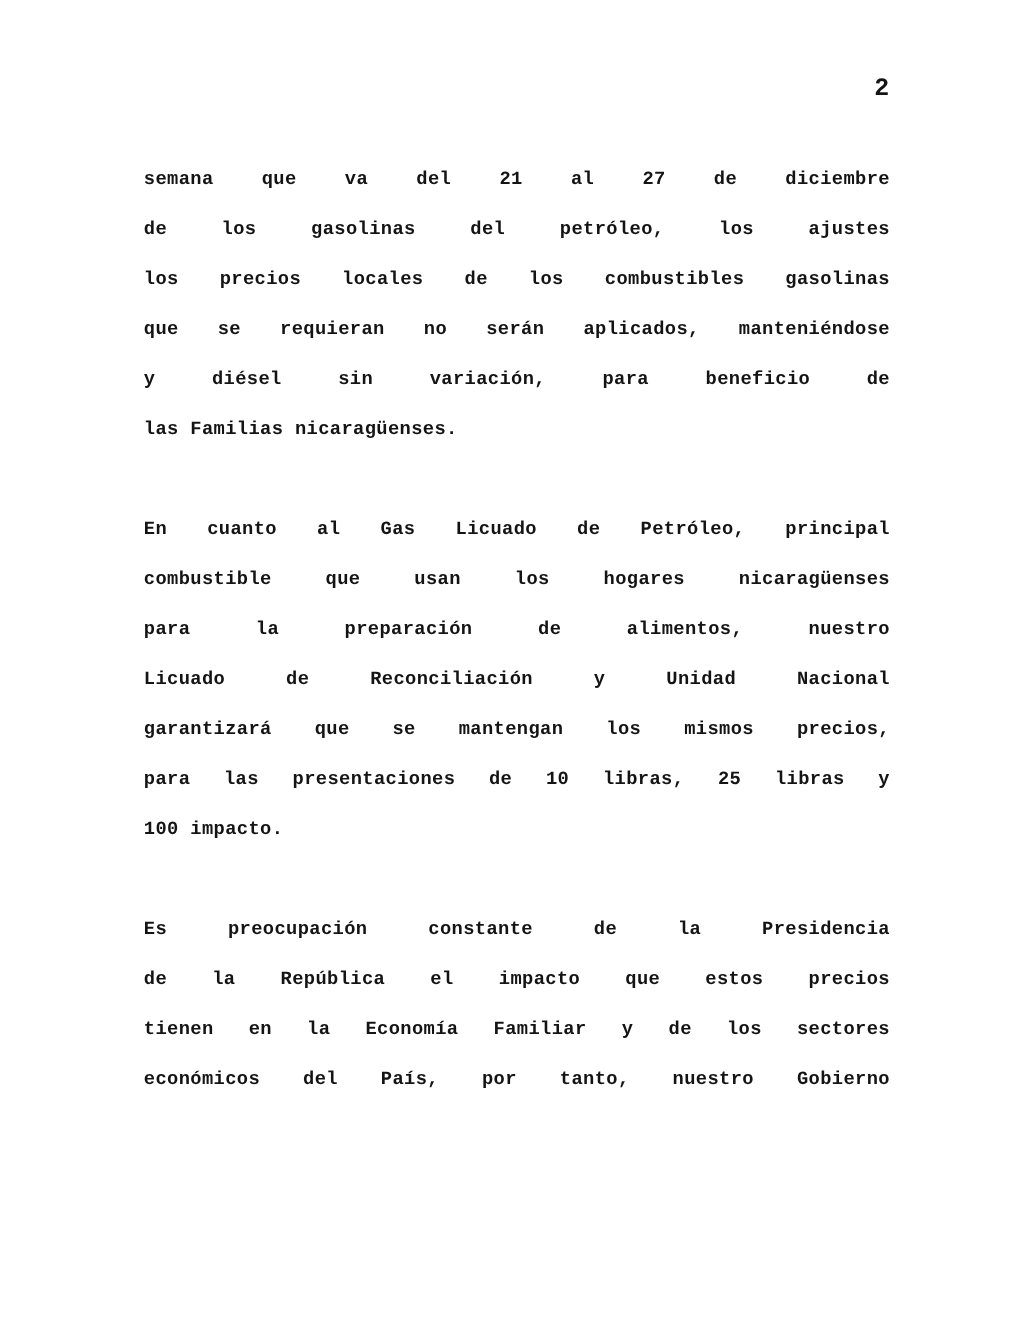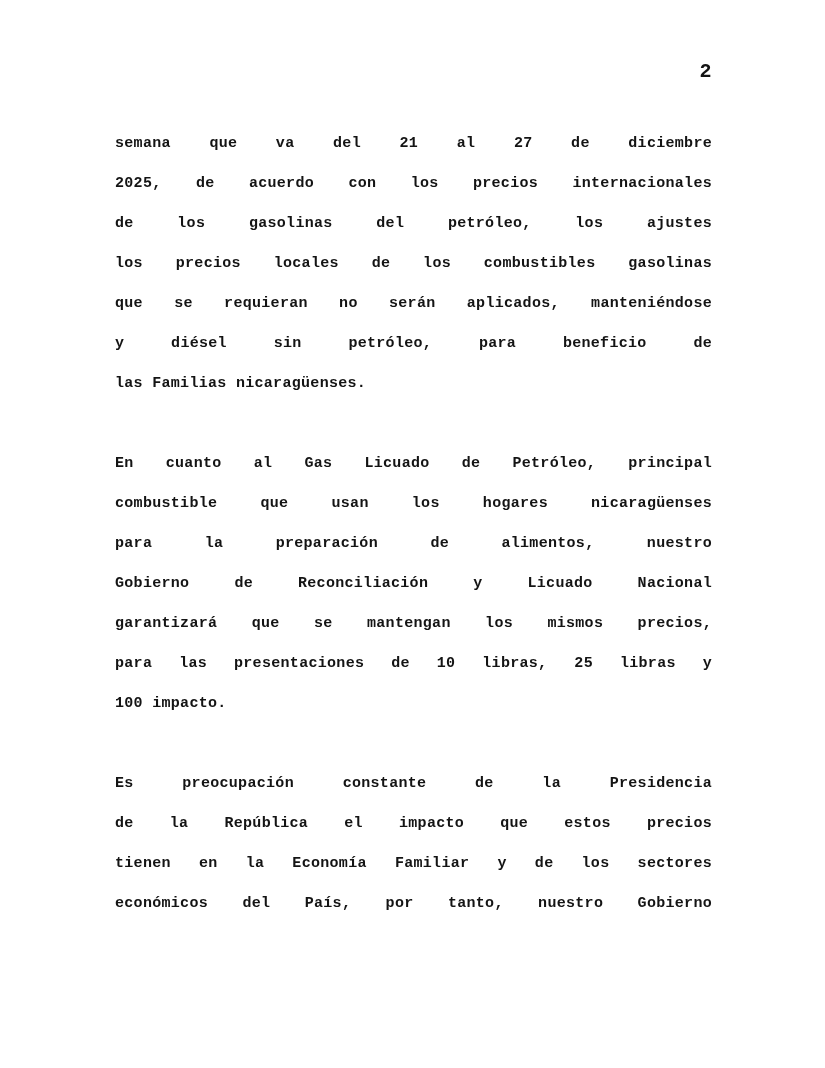--- a/index.html
+++ b/index.html
@@ -47,32 +47,31 @@
   }
 </style>
 </head>
 <body>
 
 <div class="page">
   <div class="page-number">2</div>
   <div class="document-body" id="doc-body">
       <div class="paragraph">
         <div class="line">semana que va del 21 al 27 de diciembre</div>
-        <div class="line">2025, de acuerdo con los precios internacionales</div>
         <div class="line">de los gasolinas del petróleo, los ajustes</div>
         <div class="line">los precios locales de los combustibles gasolinas</div>
         <div class="line">que se requieran no serán aplicados, manteniéndose</div>
-        <div class="line">y diésel sin petróleo, para beneficio de</div>
+        <div class="line">y diésel sin variación, para beneficio de</div>
         <div class="line last-line">las Familias nicaragüenses.</div>
       </div>
       <div class="paragraph">
         <div class="line">En cuanto al Gas Licuado de Petróleo, principal</div>
         <div class="line">combustible que usan los hogares nicaragüenses</div>
         <div class="line">para la preparación de alimentos, nuestro</div>
-        <div class="line">Gobierno de Reconciliación y Licuado Nacional</div>
+        <div class="line">Licuado de Reconciliación y Unidad Nacional</div>
         <div class="line">garantizará que se mantengan los mismos precios,</div>
         <div class="line">para las presentaciones de 10 libras, 25 libras y</div>
         <div class="line last-line">100 impacto.</div>
       </div>
       <div class="paragraph">
         <div class="line">Es preocupación constante de la Presidencia</div>
         <div class="line">de la República el impacto que estos precios</div>
         <div class="line">tienen en la Economía Familiar y de los sectores</div>
         <div class="line">económicos del País, por tanto, nuestro Gobierno</div>
       </div>

